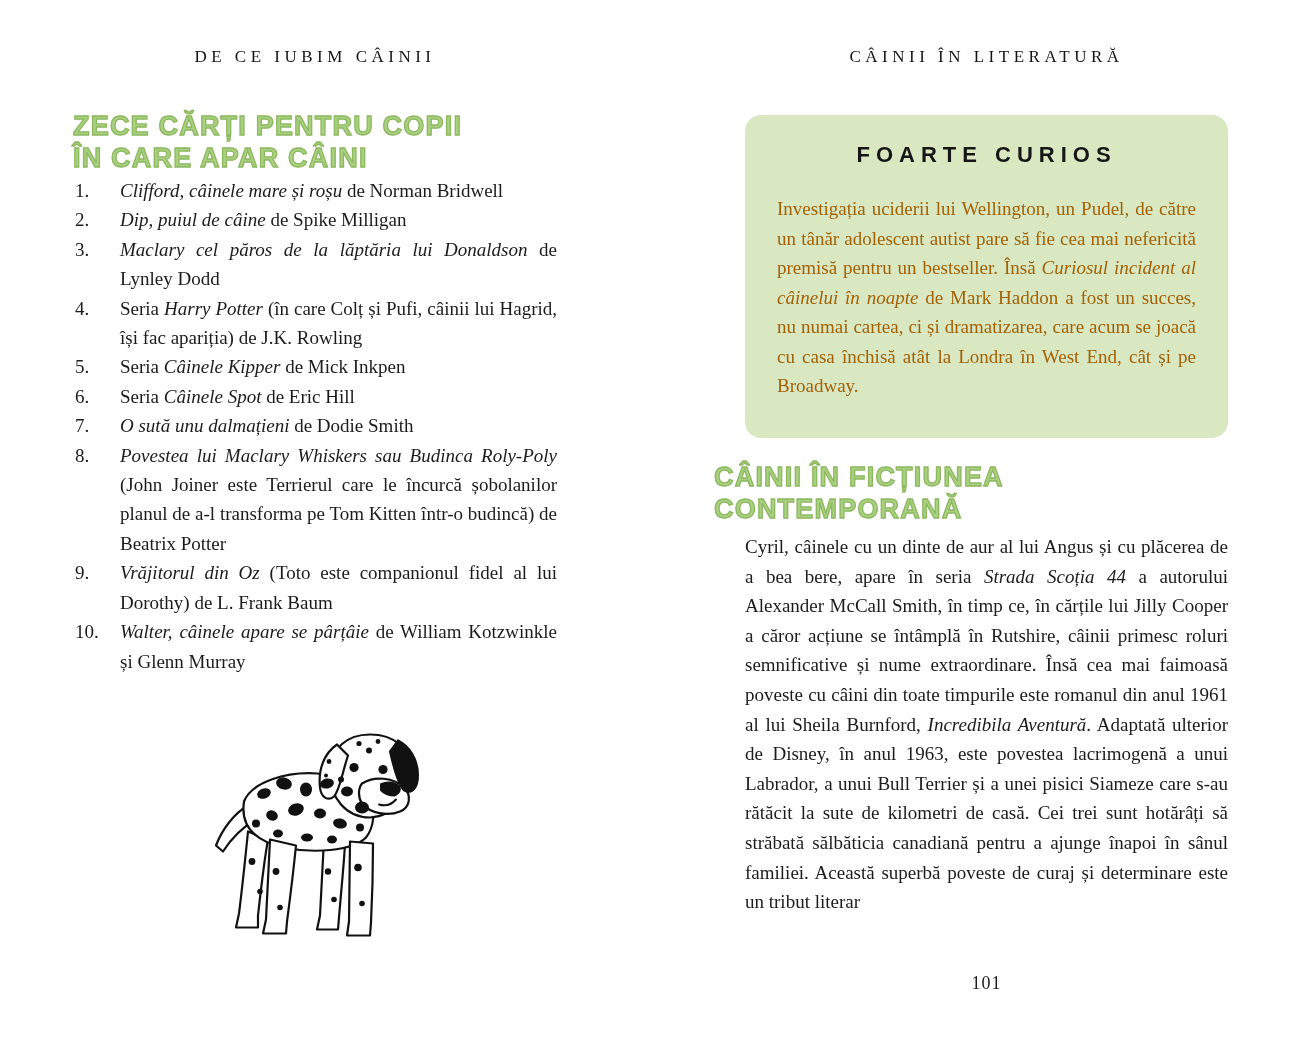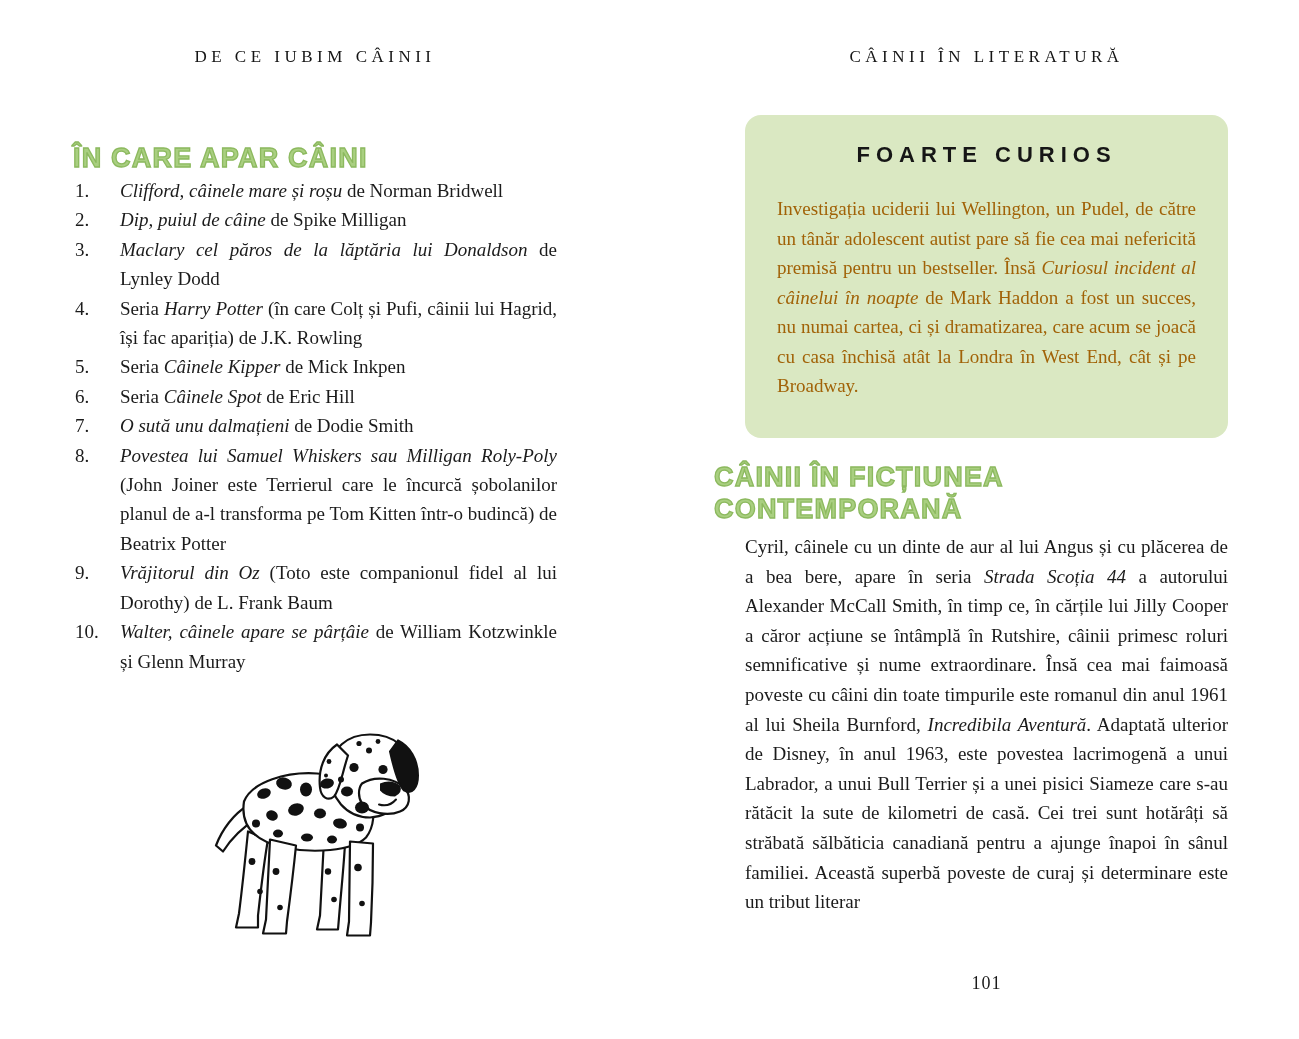--- a/index.html
+++ b/index.html
@@ -54,21 +54,21 @@
   em{}
 </style>
 </head>
 <body>
 
 <div class="spread">
 
   <div class="running-head left">DE CE IUBIM CÂINII</div>
 
   <h2 class="green-title left-title">
-    <br>
+    <span>ZECE CĂRȚI PENTRU COPII</span><br>
     <span>ÎN CARE APAR CÂINI</span>
   </h2>
 
   <div class="book-list">
       <div class="book-item">
         <div class="book-num">1.</div>
         <div class="book-content"><em>Clifford, câinele mare și roșu</em><span> de Norman Bridwell</span></div>
       </div>
       <div class="book-item">
         <div class="book-num">2.</div>
@@ -89,21 +89,21 @@
       <div class="book-item">
         <div class="book-num">6.</div>
         <div class="book-content"><span>Seria </span><em>Câinele Spot</em><span> de Eric Hill</span></div>
       </div>
       <div class="book-item">
         <div class="book-num">7.</div>
         <div class="book-content"><em>O sută unu dalmațieni</em><span> de Dodie Smith</span></div>
       </div>
       <div class="book-item">
         <div class="book-num">8.</div>
-        <div class="book-content"><em>Povestea lui Samuel Whiskers sau Milligan Roly-Poly</em><span> (John Joiner este Terrierul care le încurcă șobolanilor planul de a-l transforma pe Tom Kitten într-o budincă) de Beatrix Potter</span></div>
+        <div class="book-content"><em>Povestea lui Maclary Whiskers sau Budinca Roly-Poly</em><span> (John Joiner este Terrierul care le încurcă șobolanilor planul de a-l transforma pe Tom Kitten într-o budincă) de Beatrix Potter</span></div>
       </div>
       <div class="book-item">
         <div class="book-num">9.</div>
         <div class="book-content"><em>Vrăjitorul din Oz</em><span> (Toto este companionul fidel al lui Dorothy) de L. Frank Baum</span></div>
       </div>
       <div class="book-item">
         <div class="book-num">10.</div>
         <div class="book-content"><em>Walter, câinele apare se pârțâie</em><span> de William Kotzwinkle și Glenn Murray</span></div>
       </div>
     </div>

